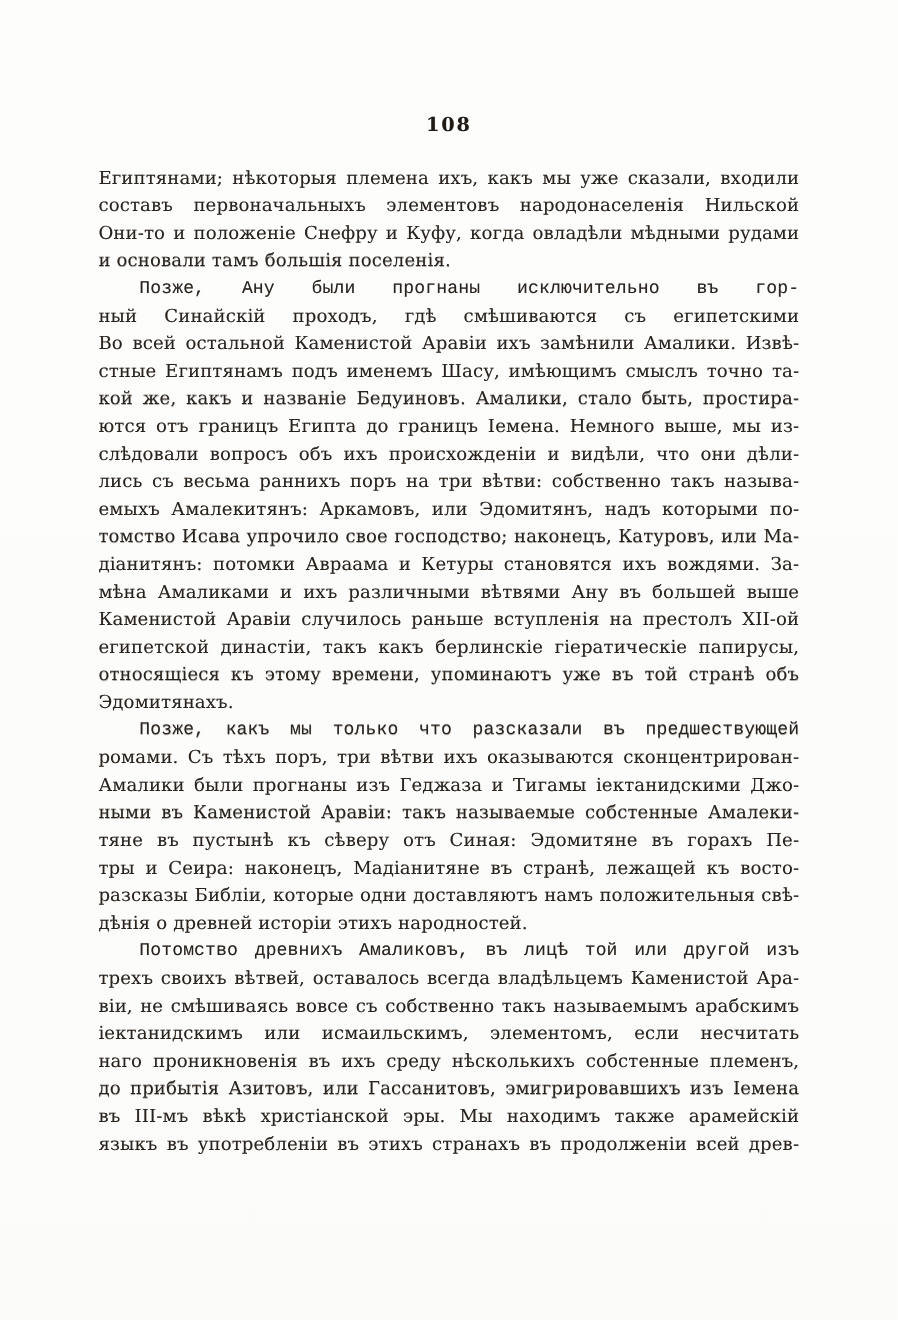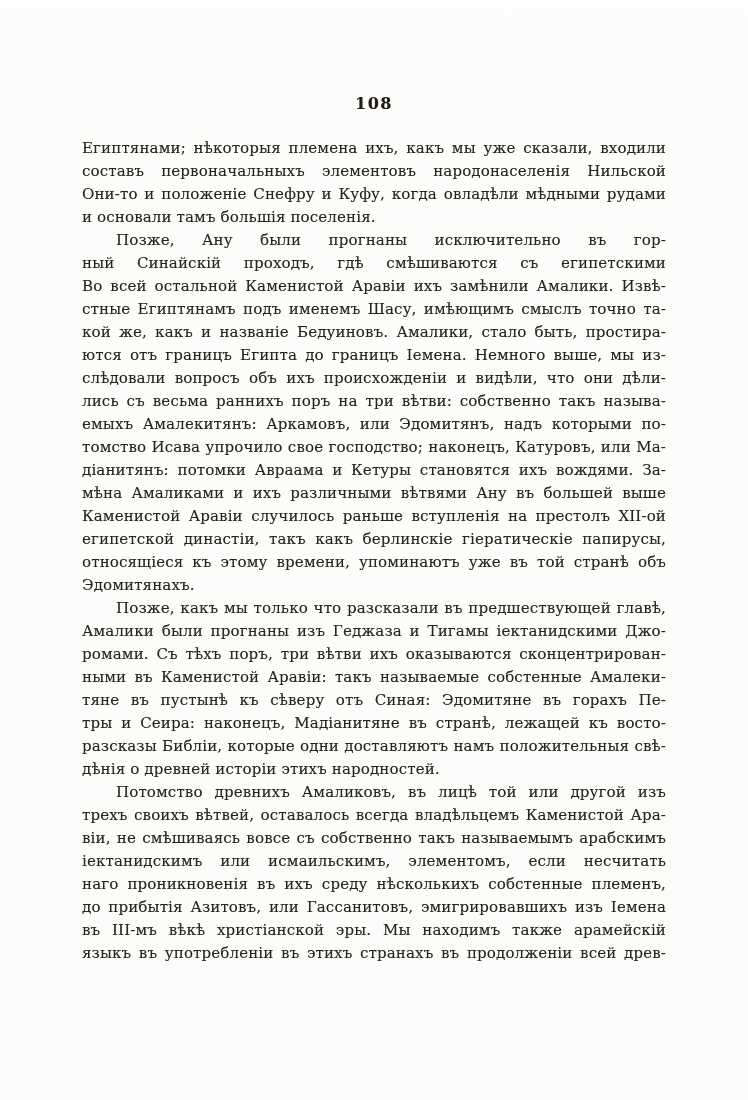--- a/index.html
+++ b/index.html
@@ -43,20 +43,21 @@
     height: 23px;
     text-align: justify;
     text-align-last: justify;
     letter-spacing: 0.15px;
     white-space: normal;
     overflow: hidden;
     text-shadow: 0.2px 0.2px 0 rgba(40,30,20,0.35);
   }
   .line.indent {
     text-indent: 34px;
+    font-family: Liberation Mono, monospace;
   }
   .line.last {
     text-align-last: left;
   }
 </style>
 </head>
 <body>
 
 <div class="page">
   <div class="page-number">108</div>
@@ -80,22 +81,22 @@
         <div class="line">томство Исава упрочило свое господство; наконецъ, Катуровъ, или Ма-</div>
         <div class="line">діанитянъ: потомки Авраама и Кетуры становятся ихъ вождями. За-</div>
         <div class="line">мѣна Амаликами и ихъ различными вѣтвями Ану въ большей выше</div>
         <div class="line">Каменистой Аравіи случилось раньше вступленія на престолъ XII-ой</div>
         <div class="line">египетской династіи, такъ какъ берлинскіе гіератическіе папирусы,</div>
         <div class="line">относящіеся къ этому времени, упоминаютъ уже въ той странѣ объ</div>
         <div class="line last">Эдомитянахъ.</div>
       </div>
       <div class="paragraph">
         <div class="line indent">Позже, какъ мы только что разсказали въ предшествующей главѣ,</div>
+        <div class="line">ромами. Съ тѣхъ поръ, три вѣтви ихъ оказываются сконцентрирован-</div>
         <div class="line">Амалики были прогнаны изъ Геджаза и Тигамы іектанидскими Джо-</div>
-        <div class="line">ромами. Съ тѣхъ поръ, три вѣтви ихъ оказываются сконцентрирован-</div>
         <div class="line">ными въ Каменистой Аравіи: такъ называемые собстенные Амалеки-</div>
         <div class="line">тяне въ пустынѣ къ сѣверу отъ Синая: Эдомитяне въ горахъ Пе-</div>
         <div class="line">тры и Сеира: наконецъ, Мадіанитяне въ странѣ, лежащей къ восто-</div>
         <div class="line">разсказы Библіи, которые одни доставляютъ намъ положительныя свѣ-</div>
         <div class="line last">дѣнія о древней исторіи этихъ народностей.</div>
       </div>
       <div class="paragraph">
         <div class="line indent">Потомство древнихъ Амаликовъ, въ лицѣ той или другой изъ</div>
         <div class="line">трехъ своихъ вѣтвей, оставалось всегда владѣльцемъ Каменистой Ара-</div>
         <div class="line">віи, не смѣшиваясь вовсе съ собственно такъ называемымъ арабскимъ</div>

